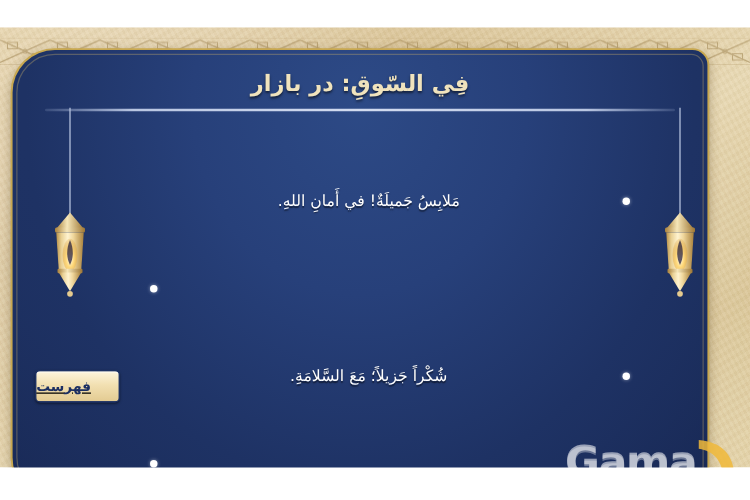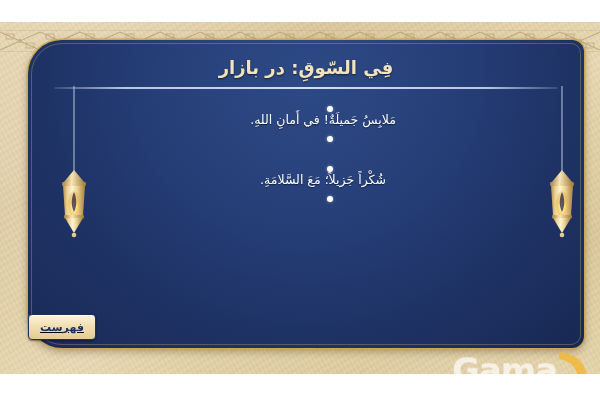--- a/index.html
+++ b/index.html
@@ -53,24 +53,24 @@
     width: 600px;
     height: 22px;
     overflow: hidden;
     opacity: .55;
   }
   .ornament-band svg { display: block; }
 
   
   .slide-panel {
     position: absolute;
-    left: 28px;
+    left: 10px;
     top: 40px;
     width: 556px;
-    height: 308px;
+    height: 360px;
     border-radius: 34px 12px 12px 34px;
     background:
       radial-gradient(ellipse at 50% 12%, #2d4a86 0%, #27407a 34%, #1e3264 68%, #17265090 100%),
       linear-gradient(170deg, #2a4584 0%, #1e3265 55%, #182a57 100%);
     background-color: #1f3469;
     box-shadow:
       0 0 0 1.5px #c8a850,
       0 3px 9px rgba(60,40,10,.40);
   }
   .slide-panel::before {
@@ -119,25 +119,26 @@
     left: 96px;
     top: 66px;
     direction: rtl;
     unicode-bidi: isolate;
     list-style: none;
     margin: 0;
     padding: 0;
   }
   .bullet-item {
     display: flex;
-    flex-direction: column;
+    flex-direction: row;
     align-items: center;
-    justify-content: space-between;
+    justify-content: flex-end;
     height: 30px;
     direction: rtl;
+    margin-top: 40px;
   }
   .bullet-dot {
     flex: 0 0 auto;
     width: 6px;
     height: 6px;
     border-radius: 50%;
     background: #ffffff;
     margin-left: 14px;
     box-shadow: 0 0 3px rgba(255,255,255,.5);
   }
@@ -168,30 +169,29 @@
     width: 40px;
   }
   .lantern.left  { left: 26px;  top: 46px; }
   .lantern.right { left: 514px; top: 46px; }
   .lantern svg { display: block; }
 
   
   .index-button {
     position: absolute;
     left: 28px;
-    top: 314px;
+    top: 296px;
     width: 66px;
     height: 24px;
     border-radius: 4px;
     background: linear-gradient(180deg, #fdf4dd 0%, #f2e0b2 45%, #e3cb92 100%);
     border: 1.5px solid #1d3164;
     box-shadow: 0 1px 2px rgba(0,0,0,.45), inset 0 1px 0 rgba(255,255,255,.75);
     display: flex;
     align-items: center;
-    justify-content: center;
     cursor: pointer;
     text-decoration: underline;
   }
   .index-button-label {
     direction: rtl;
     unicode-bidi: isolate;
     font-family: "DejaVu Sans", "Liberation Sans", sans-serif;
     font-size: 11px;
     font-weight: bold;
     color: #1c2f62;

